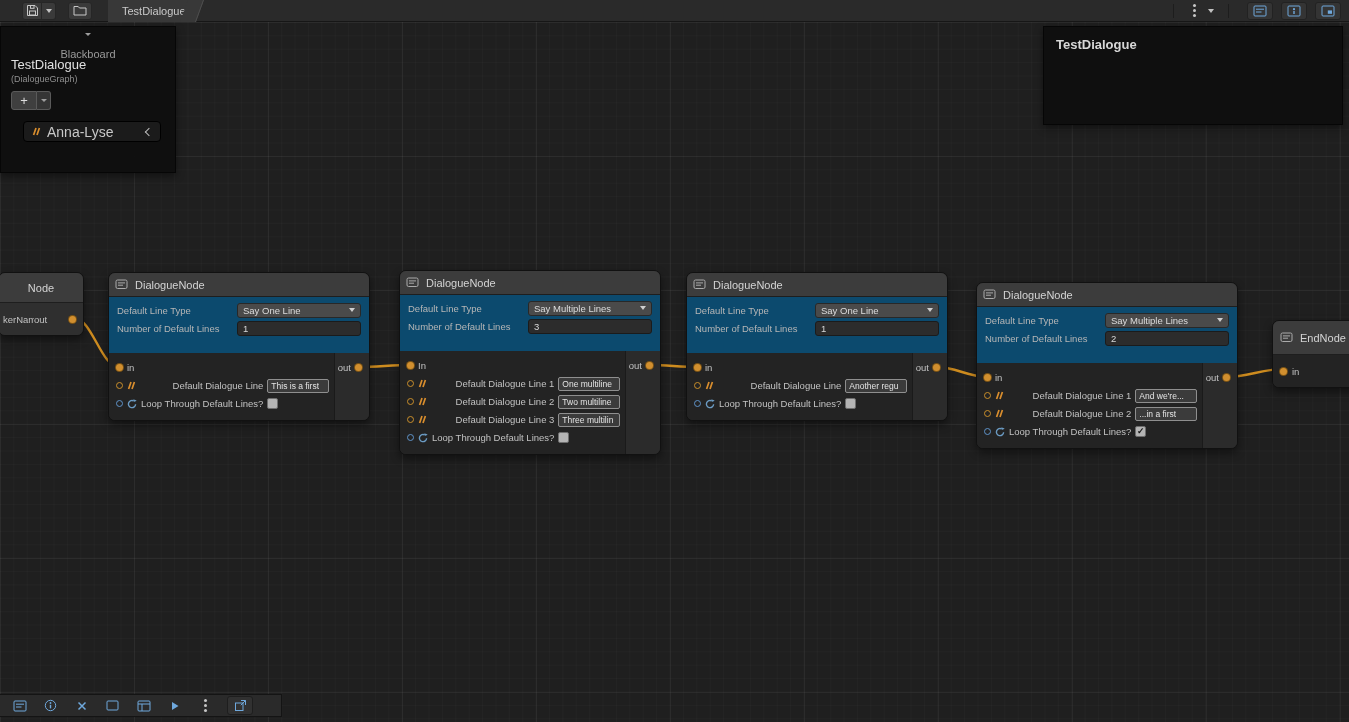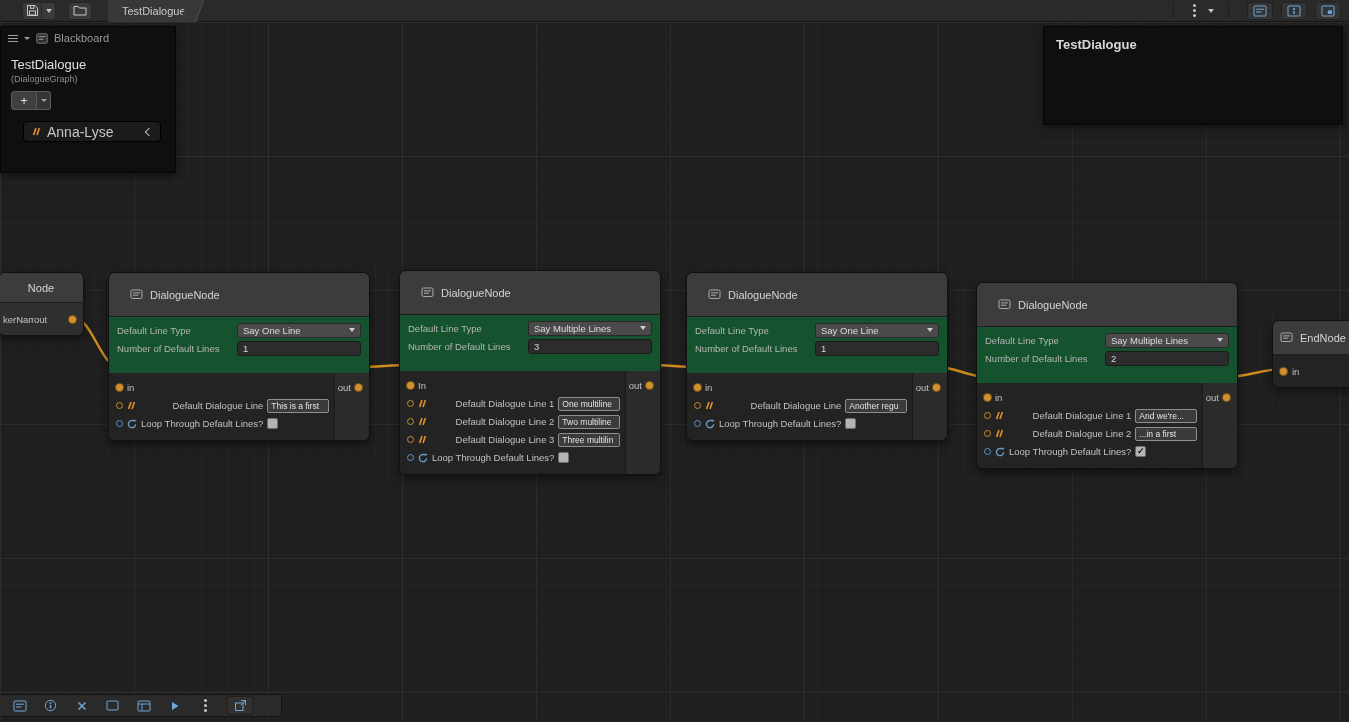--- a/index.html
+++ b/index.html
@@ -40,44 +40,44 @@
   }
   .vsep{ width:1px; height:14px; background:#1D1D1D; margin:0 10px; }
   .tri-down{ width:0; height:0; border-left:3.5px solid transparent; border-right:3.5px solid transparent; border-top:4px solid #C2C2C2; }
   .kebab{ width:3px; height:3px; border-radius:50%; background:#C6C6C6; box-shadow:0 5px 0 #C6C6C6, 0 -5px 0 #C6C6C6; }
   .toggle-btn{ width:26px; height:18px; margin-left:8px; border-radius:3px;
     background:#343434; border:1px solid #222; display:flex; align-items:center; justify-content:center; }
   
   .panel{ position:absolute; background:rgba(14,14,14,0.97); border:1px solid #060606; z-index:10;
     box-shadow:0 3px 8px rgba(0,0,0,0.45); }
   .panel-header{ display:flex; align-items:center; gap:6px; height:22px; padding:0 7px;
-    font-size:11px; color:#9A9A9A; }
+    font-size:11px; color:#9A9A9A;flex-direction:column; }
   .hamburger{ width:10px; height:7px; background:repeating-linear-gradient(to bottom,#9E9E9E 0 1px,transparent 1px 3px); }
   .tri-down.sm{ border-left-width:3px; border-right-width:3px; border-top-width:3.5px; border-top-color:#9E9E9E; }
   .bb-title{ padding:8px 0 0 10px; }
   .bb-title .t1{ font-size:13px; color:#E0E0E0; }
   .bb-title .t2{ font-size:9px; color:#8F8F8F; margin-top:2px; }
   .bb-addrow{ display:flex; margin:7px 0 0 10px; }
   .bb-add{ width:26px; height:19px; background:#3F3F3F; border:1px solid #5A5A5A; border-radius:3px 0 0 3px;
     color:#DDD; font-size:13px; display:flex; align-items:center; justify-content:center; }
   .bb-addcaret{ width:14px; height:19px; background:#353535; border:1px solid #5A5A5A; border-left:none;
     border-radius:0 3px 3px 0; display:flex; align-items:center; justify-content:center; }
   .bb-pill{ margin:11px 0 0 22px; width:138px; height:21px; background:#1B1B1B; border:1px solid #000;
     border-radius:4px; display:flex; align-items:center; gap:6px; padding:0 8px; }
   .bb-pill .name{ flex:1; font-size:14px; color:#C8C8C8; }
   .chevron-left{ width:6px; height:6px; border-left:1.6px solid #BDBDBD; border-top:1.6px solid #BDBDBD;
     transform:rotate(-45deg); }
   .gi-title{ padding:10px 0 0 12px; font-size:13px; font-weight:bold; color:#D8D8D8; }
   
   .node{ position:absolute; width:262px; background:#2A2A2A; border:1px solid #111;
     border-radius:7px; z-index:2; box-shadow:0 4px 9px rgba(0,0,0,0.45); }
-  .node-header{ display:flex; align-items:center; gap:7px; height:44px; padding:0 21px;
+  .node-header{ display:flex; align-items:center; gap:7px; height:24px; padding:0 6px;
     background:#3C3C3C; border-bottom:1px solid #1E1E1E; border-radius:6px 6px 0 0;
     font-size:11px; color:#D4D4D4; }
-  .node-props{ background:#14532d; padding:5px 8px; }
+  .node-props{ background:#0c4a6e; padding:5px 8px; }
   .prop-row{ display:flex; align-items:center; height:16px; margin-bottom:2px; }
   .prop-row:last-child{ margin-bottom:12px; }
   .prop-label{ flex:1; font-size:9.5px; color:#B6B6B6; white-space:nowrap; overflow:hidden; }
   .dropdown{ width:124px; height:15px; background:#4A4A4A; border:1px solid #282828; border-radius:3px;
     display:flex; align-items:center; gap:4px; padding:0 5px; font-size:9.5px; color:#DDD; }
   .dropdown span{ white-space:nowrap; overflow:hidden; }
   .dropdown .tri-down{ margin-left:auto; border-top-color:#CFCFCF; border-left-width:3px; border-right-width:3px; }
   .textfield{ width:124px; height:15px; background:#2C2C2C; border:1px solid #1B1B1B; border-radius:3px;
     display:flex; align-items:center; padding:0 5px; font-size:9.5px; color:#D8D8D8; }
   .node-ports{ display:flex; background:#232323; border-radius:0 0 6px 6px; }

